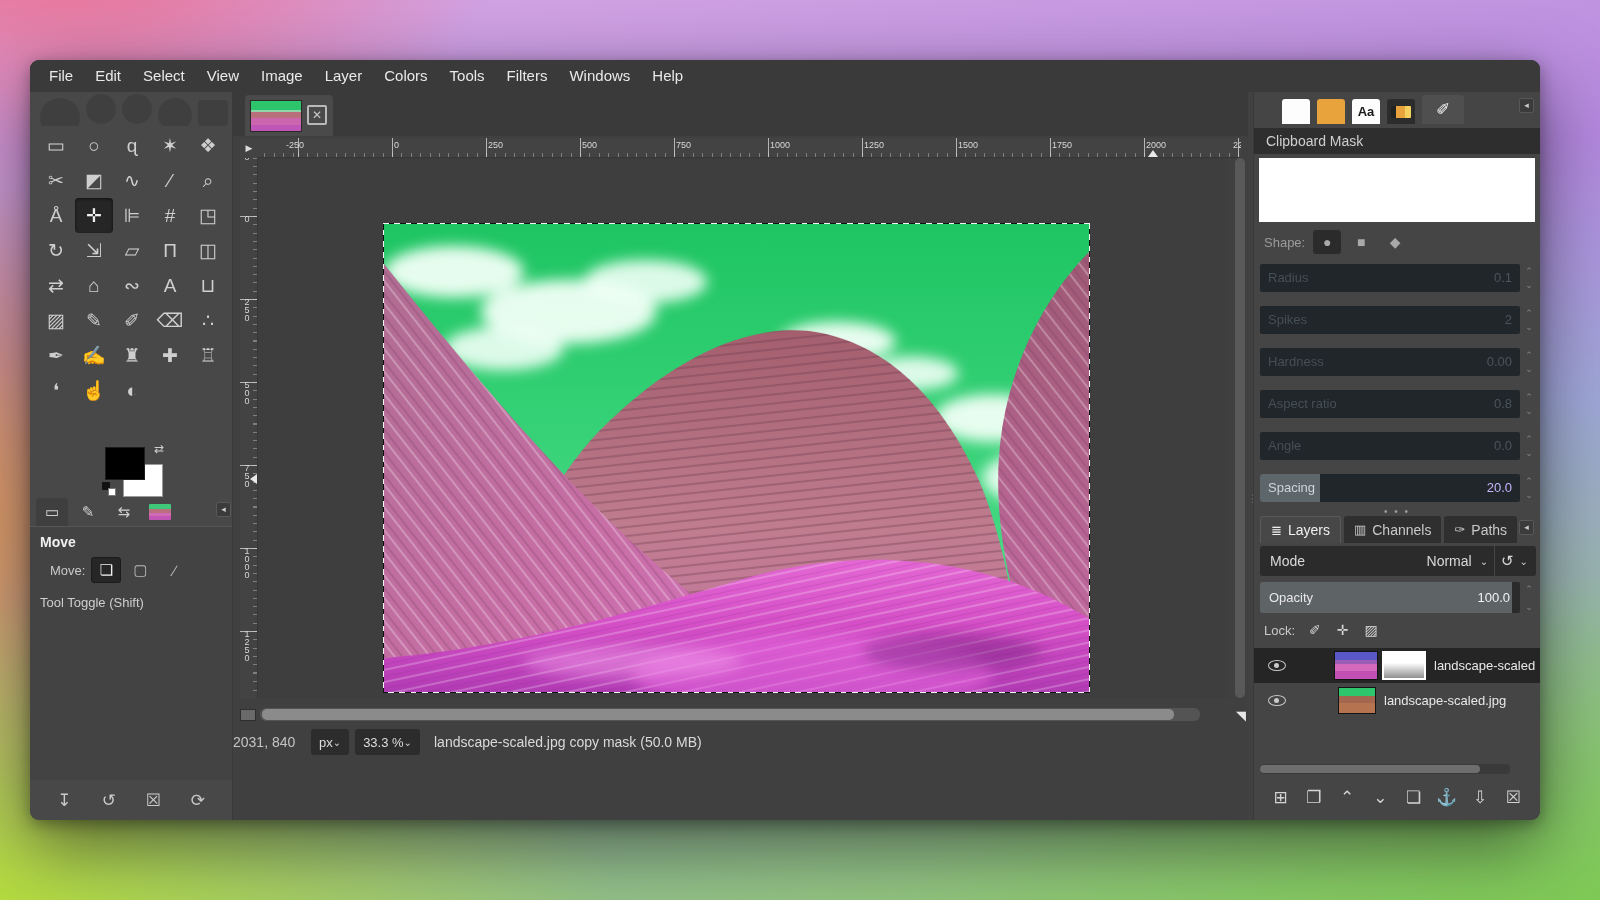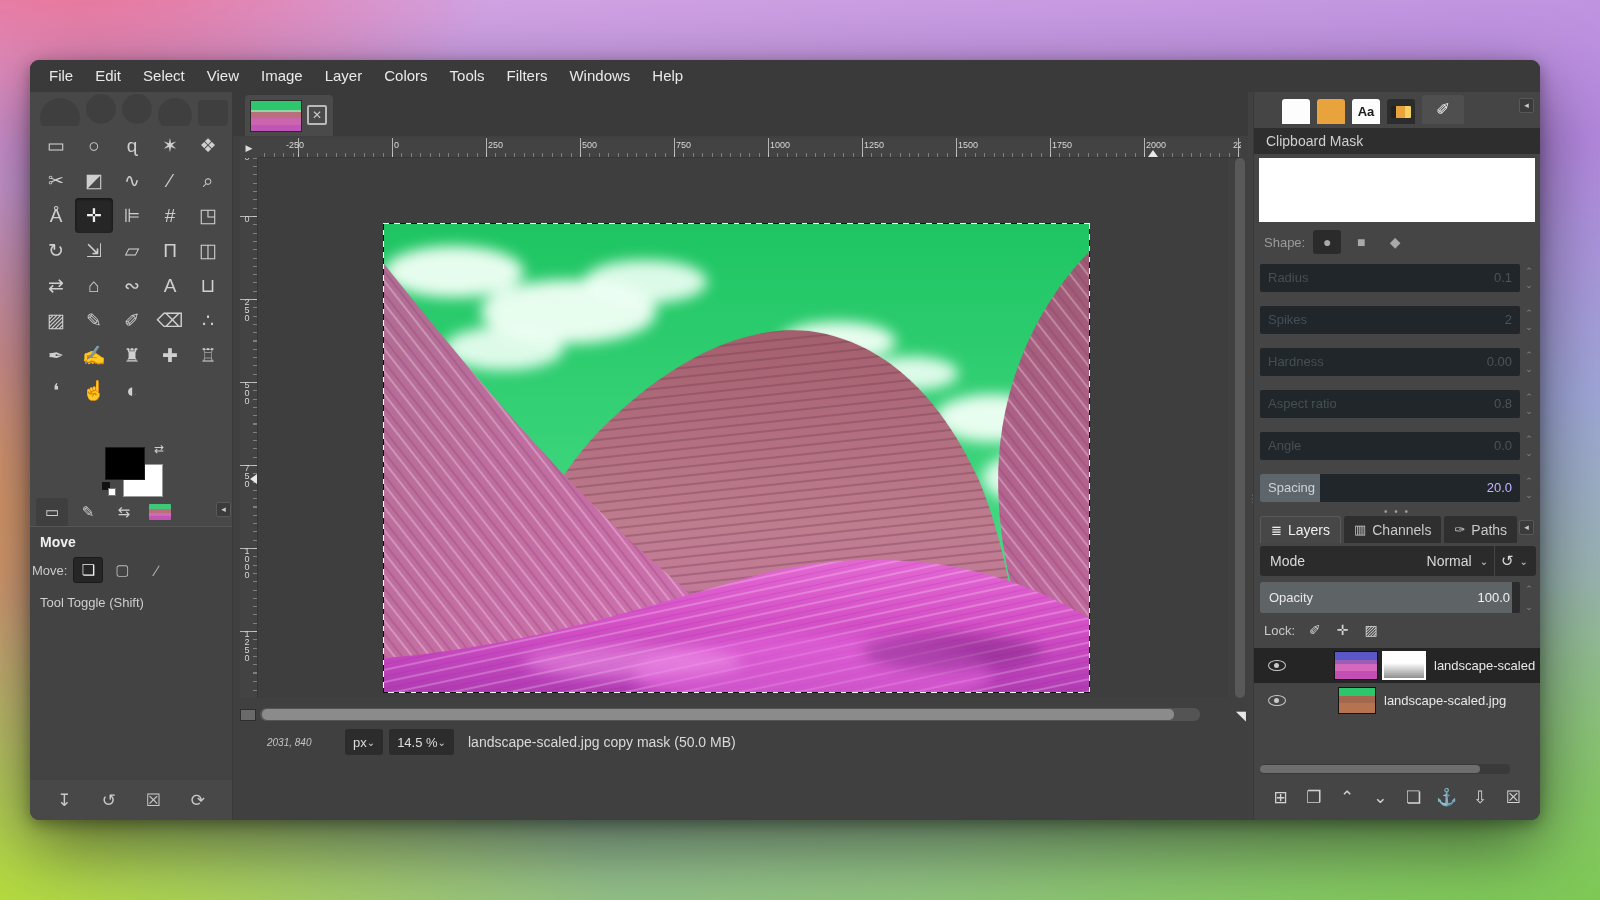--- a/index.html
+++ b/index.html
@@ -44,21 +44,21 @@
   .default-colors b{ position:absolute; left:0; top:0; width:8px; height:8px; background:#111; }
   .default-colors s{ position:absolute; right:0; bottom:0; width:8px; height:8px; background:#fff; border:1px solid #777; }
   .opt-tabs{ position:absolute; left:6px; top:406px; height:28px; display:flex; gap:4px; }
   .opt-tab{ width:32px; height:28px; display:flex; align-items:center; justify-content:center; color:#cfcfcf; font-size:15px; border-radius:3px 3px 0 0; }
   .opt-tab.active{ background:#3f3f3f; }
   .mini-img{ width:22px; height:16px; border-radius:1px; background:linear-gradient(180deg,#3fc878 0 32%,#b96f7e 32% 55%,#d06ab8 55% 78%,#c355b5 78%); }
   .dock-corner{ position:absolute; width:15px; height:15px; background:#3b3b3b; border:1px solid #585858; color:#c9c9c9; font-size:9px; line-height:13px; text-align:center; border-radius:2px; }
   .tb-corner{ left:186px; top:410px; }
   .tool-opts{ position:absolute; left:0; top:434px; right:0; bottom:40px; background:#434343; border-top:1px solid #565656; }
   .tool-title{ padding:7px 10px 5px; font-weight:bold; color:#f0f0f0; font-size:14px; }
-  .move-row{ display:flex; align-items:center; padding:2px 2px; gap:6px; color:#c9c9c9; }
+  .move-row{ display:flex; align-items:center; padding:2px 20px; gap:6px; color:#c9c9c9; }
   .move-btn{ width:30px; height:26px; display:flex; align-items:center; justify-content:center; border-radius:3px; color:#b9b9b9; font-size:15px; }
   .move-btn.active{ background:#262626; border:1px solid #1a1a1a; color:#eee; }
   .toggle-label{ padding:10px 10px 4px; color:#cfcfcf; font-size:13px; }
   .radio-row{ display:flex; align-items:center; gap:10px; padding:6px 10px 6px 24px; color:#9f9f9f; font-size:13px; }
   .radio{ width:14px; height:14px; border-radius:50%; background:#1e1e1e; box-shadow:inset 0 1px 2px rgba(0,0,0,.7); position:relative; flex:0 0 auto; }
   .radio.sel::after{ content:""; position:absolute; left:4px; top:4px; width:6px; height:6px; background:#fff; border-radius:50%; }
   .tb-footer{ position:absolute; left:0; bottom:0; height:40px; right:0; display:flex; align-items:center; justify-content:space-around; padding:0 12px; }
   .tb-footer .fbtn{ color:#c9c9c9; font-size:17px; width:28px; text-align:center; }
   
   .tabbar{ position:absolute; left:0; top:0; right:0; height:44px; background:#3a3a3a; }
@@ -85,21 +85,21 @@
     border:1px dashed transparent;
     border-image:repeating-linear-gradient(45deg,#111 0 4px,#f2f2f2 4px 8px) 1; }
   .image svg{ display:block; width:100%; height:100%; }
   .vscroll{ position:absolute; right:3px; top:66px; width:10px; bottom:122px; background:#595959; border-radius:5px; }
   .hscroll-row{ position:absolute; left:0; right:0; bottom:96px; height:18px; }
   .qmask{ position:absolute; left:7px; top:3px; width:16px; height:12px; background:#6a6a6a; border:1px solid #2e2e2e; }
   .hscroll{ position:absolute; left:27px; top:2px; width:940px; height:13px; background:#545454; border-radius:6px; }
   .hscroll .hthumb{ position:absolute; left:2px; top:1px; width:97%; height:11px; background:#8b8b8b; border-radius:5px; }
   .nav-btn{ position:absolute; right:2px; top:2px; color:#e8e8e8; font-size:13px; }
   .statusbar{ position:absolute; left:0; right:0; bottom:60px; height:36px; display:flex; align-items:center; color:#c4c4c4; }
-  .status-pos{ margin-left:34px; width:78px; font-size:10px;font-style:italic; }
+  .status-pos{ width:78px; font-size:14px; }
   .unit-btn,.zoom-btn{ height:26px; background:#2c2c2c; border-radius:3px; display:flex; align-items:center; padding:0 8px; color:#ddd; font-size:13px; margin-right:6px; }
   .chev{ font-size:10px; color:#cfcfcf; }
   .status-title{ margin-left:8px; font-size:14px; color:#d9d9d9; }
   .center-fill{ position:absolute; left:0; right:0; bottom:0; height:60px; background:#404040; }
   
   .dock-tabs{ position:absolute; left:28px; top:2px; height:30px; display:flex; gap:7px; align-items:flex-end; }
   .dtab{ width:28px; height:25px; border-radius:3px 3px 0 0; display:flex; align-items:center; justify-content:center; font-size:13px; }
   .dtab.white{ background:#fdfdfd; color:#222; }
   .dtab.orange{ background:#e8a33d; }
   .dtab.fonts{ background:#fdfdfd; color:#1a1a1a; font-weight:bold; font-size:13px; }
@@ -398,21 +398,21 @@
       </div>
 
       <div class="center-fill"></div>
       <div class="statusbar">
         <div class="status-pos">2031, 840</div>
         <div class="unit-btn">
           <span>px</span>
           <span class="chev">⌄</span>
         </div>
         <div class="zoom-btn">
-          <span>14.5 %</span>
+          <span>33.3 %</span>
           <span class="chev">⌄</span>
         </div>
         <div class="status-title">landscape-scaled.jpg copy mask (50.0 MB)</div>
       </div>
     </div>
 
     <div class="splitter">
         <div class="dots">⋮</div>
       </div>
 

